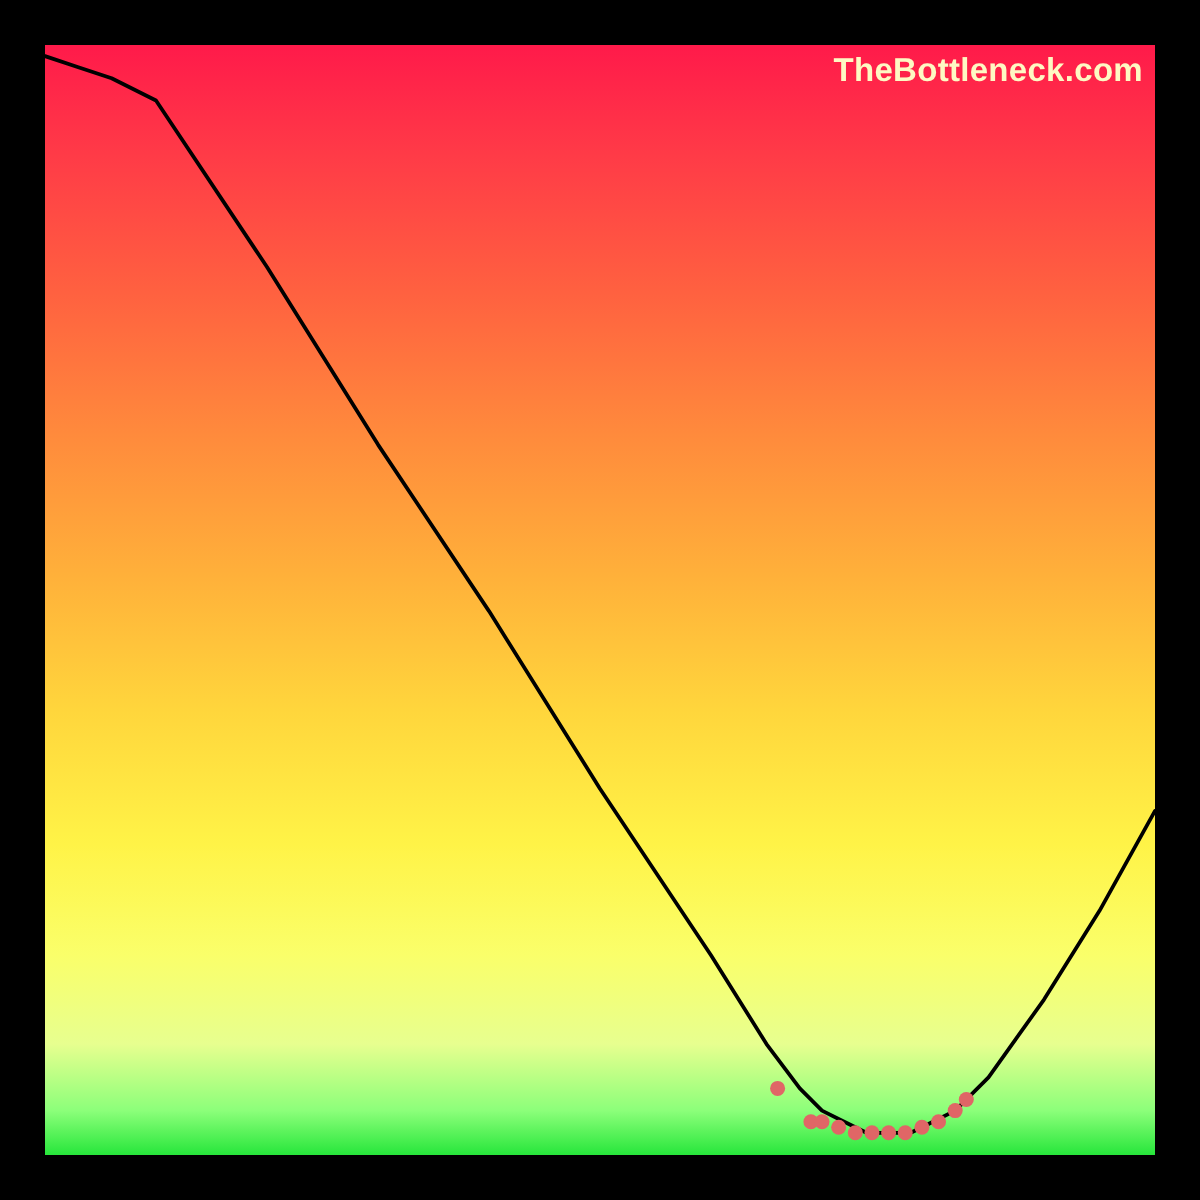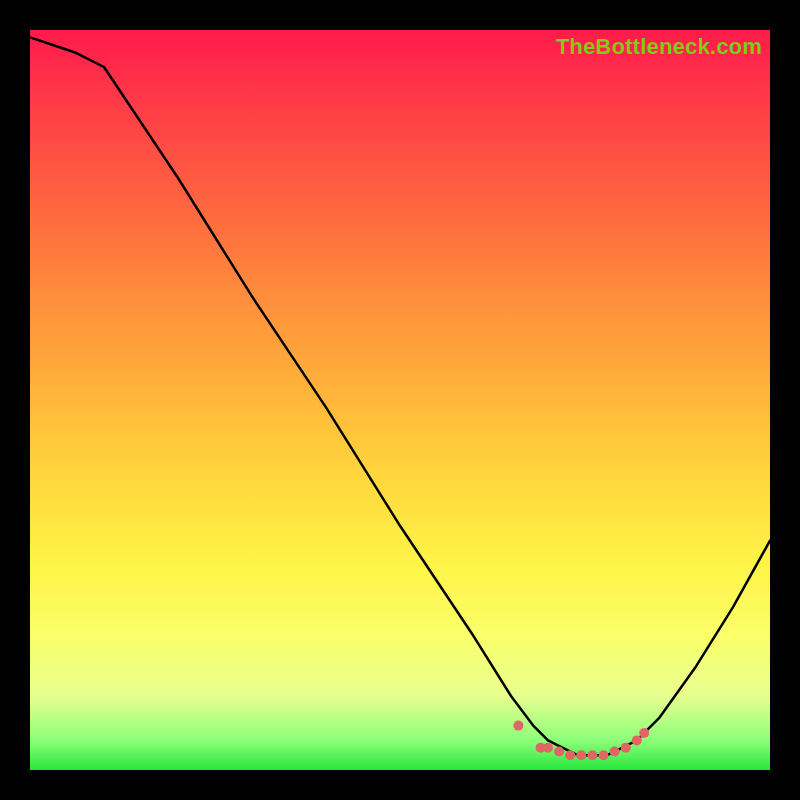--- a/index.html
+++ b/index.html
@@ -37,21 +37,21 @@
       #faff6a 82%,
       #e7ff8f 90%,
       #8cff7a 96%,
       #27e63b 100%
     );
   }
   .watermark {
     position: absolute;
     top: 4px;
     right: 8px;
-    color: #84cc16;
+    color: #fef9c3;
     font-size: 22px;
     font-weight: 600;
     letter-spacing: 0.2px;
     user-select: none;
   }
   svg.curve {
     position: absolute;
     left: 0;
     top: 0;
     width: 740px;

